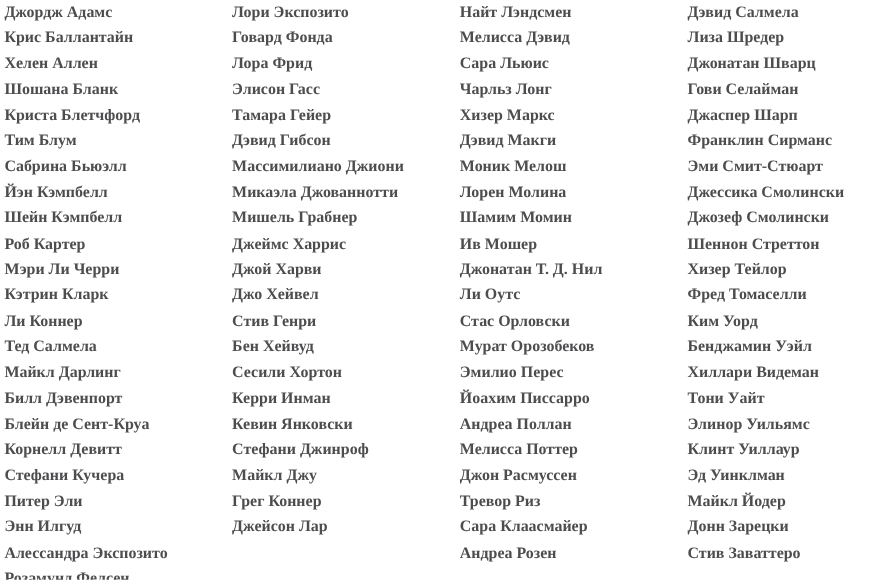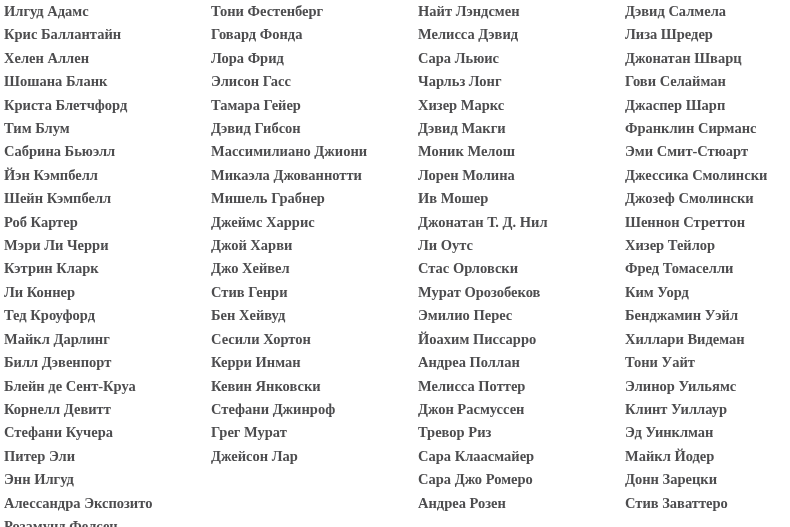--- a/index.html
+++ b/index.html
@@ -32,88 +32,89 @@
     color: #4d4d4f;
     white-space: nowrap;
     letter-spacing: 0px;
   }
 </style>
 </head>
 <body>
 
 <div class="name-grid">
   <div class="name-col">
-    <div class="name-item">Илгуд Адамс</div>
+    <div class="name-item">Джордж Адамс</div>
     <div class="name-item">Крис Баллантайн</div>
     <div class="name-item">Хелен Аллен</div>
     <div class="name-item">Шошана Бланк</div>
     <div class="name-item">Криста Блетчфорд</div>
     <div class="name-item">Тим Блум</div>
     <div class="name-item">Сабрина Бьюэлл</div>
     <div class="name-item">Йэн Кэмпбелл</div>
     <div class="name-item">Шейн Кэмпбелл</div>
     <div class="name-item">Роб Картер</div>
     <div class="name-item">Мэри Ли Черри</div>
     <div class="name-item">Кэтрин Кларк</div>
     <div class="name-item">Ли Коннер</div>
-    <div class="name-item">Тед Кроуфорд</div>
+    <div class="name-item">Тед Салмела</div>
     <div class="name-item">Майкл Дарлинг</div>
     <div class="name-item">Билл Дэвенпорт</div>
     <div class="name-item">Блейн де Сент-Круа</div>
     <div class="name-item">Корнелл Девитт</div>
     <div class="name-item">Стефани Кучера</div>
     <div class="name-item">Питер Эли</div>
     <div class="name-item">Энн Илгуд</div>
     <div class="name-item">Алессандра Экспозито</div>
     <div class="name-item">Розамунд Фелсен</div>
   </div>
   <div class="name-col">
-    <div class="name-item">Тони Фестенберг</div>
+    <div class="name-item">Лори Экспозито</div>
     <div class="name-item">Говард Фонда</div>
     <div class="name-item">Лора Фрид</div>
     <div class="name-item">Элисон Гасс</div>
     <div class="name-item">Тамара Гейер</div>
     <div class="name-item">Дэвид Гибсон</div>
     <div class="name-item">Массимилиано Джиони</div>
     <div class="name-item">Микаэла Джованнотти</div>
     <div class="name-item">Мишель Грабнер</div>
     <div class="name-item">Джеймс Харрис</div>
     <div class="name-item">Джой Харви</div>
     <div class="name-item">Джо Хейвел</div>
     <div class="name-item">Стив Генри</div>
     <div class="name-item">Бен Хейвуд</div>
     <div class="name-item">Сесили Хортон</div>
     <div class="name-item">Керри Инман</div>
     <div class="name-item">Кевин Янковски</div>
     <div class="name-item">Стефани Джинроф</div>
-    <div class="name-item">Грег Мурат</div>
+    <div class="name-item">Майкл Джу</div>
+    <div class="name-item">Грег Коннер</div>
     <div class="name-item">Джейсон Лар</div>
   </div>
   <div class="name-col">
     <div class="name-item">Найт Лэндсмен</div>
     <div class="name-item">Мелисса Дэвид</div>
     <div class="name-item">Сара Льюис</div>
     <div class="name-item">Чарльз Лонг</div>
     <div class="name-item">Хизер Маркс</div>
     <div class="name-item">Дэвид Макги</div>
     <div class="name-item">Моник Мелош</div>
     <div class="name-item">Лорен Молина</div>
+    <div class="name-item">Шамим Момин</div>
     <div class="name-item">Ив Мошер</div>
     <div class="name-item">Джонатан Т. Д. Нил</div>
     <div class="name-item">Ли Оутс</div>
     <div class="name-item">Стас Орловски</div>
     <div class="name-item">Мурат Орозобеков</div>
     <div class="name-item">Эмилио Перес</div>
     <div class="name-item">Йоахим Писсарро</div>
     <div class="name-item">Андреа Поллан</div>
     <div class="name-item">Мелисса Поттер</div>
     <div class="name-item">Джон Расмуссен</div>
     <div class="name-item">Тревор Риз</div>
     <div class="name-item">Сара Клаасмайер</div>
-    <div class="name-item">Сара Джо Ромеро</div>
     <div class="name-item">Андреа Розен</div>
   </div>
   <div class="name-col">
     <div class="name-item">Дэвид Салмела</div>
     <div class="name-item">Лиза Шредер</div>
     <div class="name-item">Джонатан Шварц</div>
     <div class="name-item">Гови Селайман</div>
     <div class="name-item">Джаспер Шарп</div>
     <div class="name-item">Франклин Сирманс</div>
     <div class="name-item">Эми Смит-Стюарт</div>

